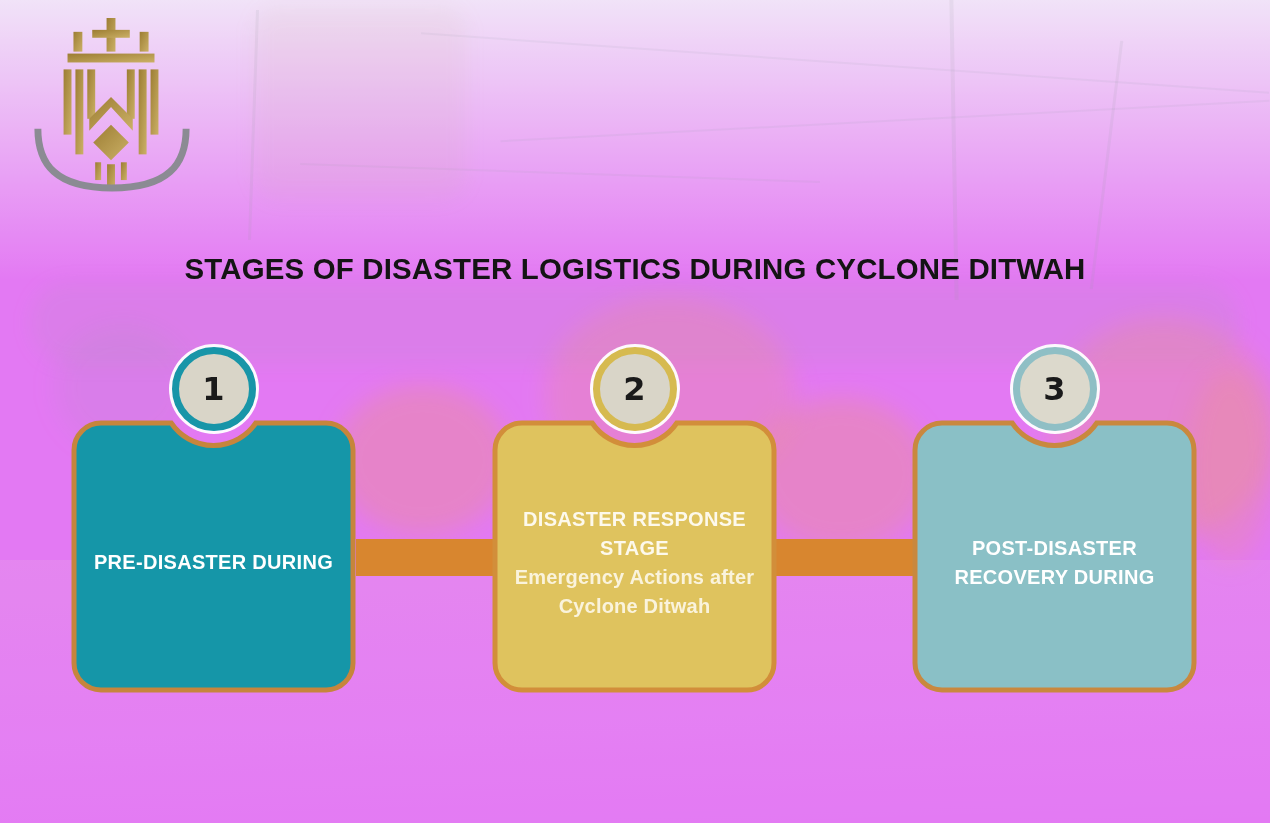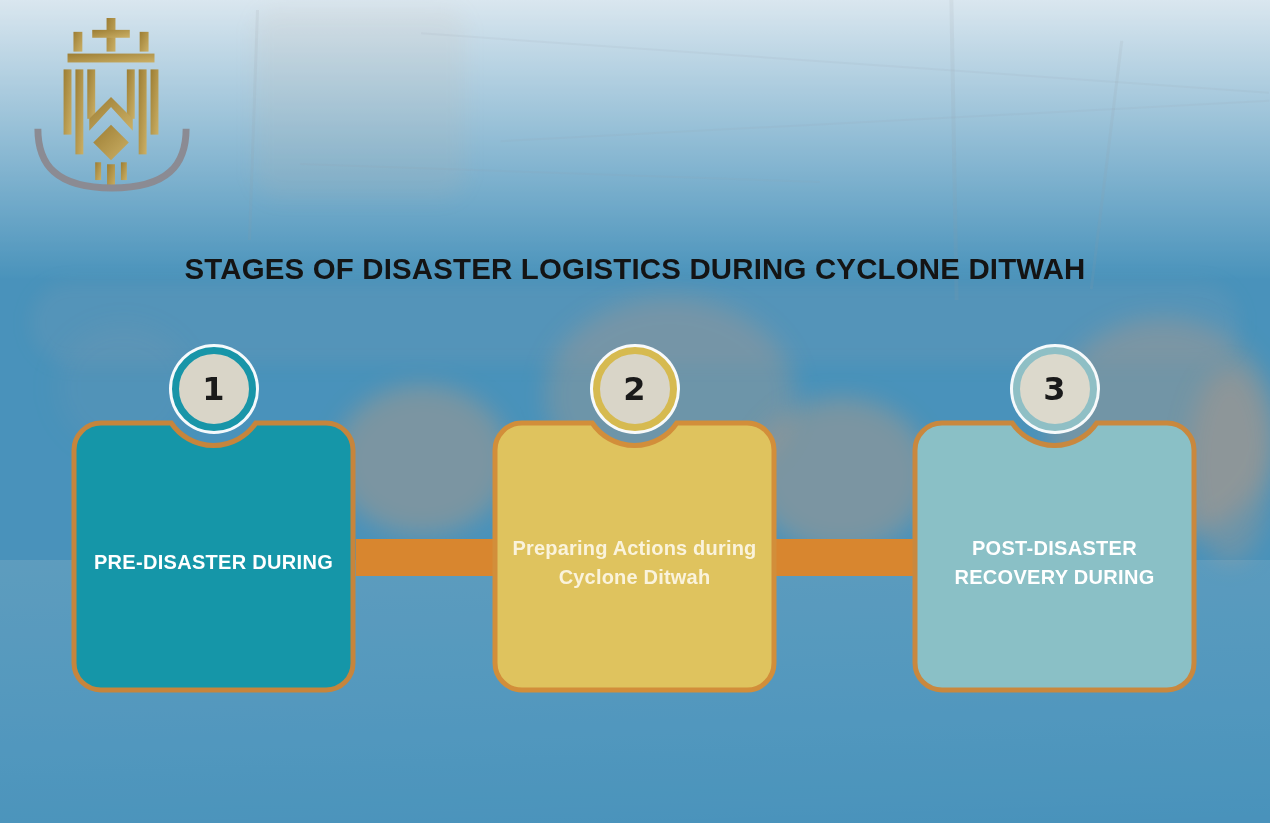--- a/index.html
+++ b/index.html
@@ -1,18 +1,18 @@
 <!DOCTYPE html>
 <html><head>
 <meta charset="utf-8">
 <style>
   html,body{margin:0;padding:0;background:#e9e9e9;}
   .canvas{
     position:relative;width:1270px;height:823px;overflow:hidden;
-    background:#0369a1;
+    background:#d946ef;
     font-family:"Liberation Sans","DejaVu Sans",sans-serif;
   }
   
   .bg{position:absolute;inset:0;z-index:0;}
   .bg *{position:absolute;}
   .sky{top:0;left:0;right:0;height:280px;background:linear-gradient(180deg,#EFF2F6 0%,rgba(250,250,248,0) 100%);opacity:.85;}
   .wire{height:2px;background:rgba(110,120,140,.10);}
   .w1{left:420px;top:62px;width:850px;transform:rotate(4deg);}
   .w2{left:500px;top:120px;width:770px;transform:rotate(-3deg);}
   .w3{left:300px;top:172px;width:520px;transform:rotate(2deg);}
@@ -134,21 +134,22 @@
   </div>
 
   <div class="card card-1" style="--card: #DFC35E; --border: #D28E3A; --ring: #D6BA50; --cfill: #D9D5C8; --hcol: #FDF9EC; --bcol: #FAF3DC;">
     <svg class="shape" viewBox="0 0 285 273">
       <path d="M 30 3 H 100.2 A 51 51 0 0 0 184.8 3 H 255 A 27 27 0 0 1 282 30 V 243 A 27 27 0 0 1 255 270 H 30 A 27 27 0 0 1 3 243 V 30 A 27 27 0 0 1 30 3 Z"></path>
     </svg>
     <div class="badge">
       <span>2</span>
     </div>
     <div class="card-text">
-      <div class="card-sub">Preparing Actions during Cyclone Ditwah</div>
+      <div class="card-heading">DISASTER RESPONSE STAGE</div>
+      <div class="card-sub">Emergency Actions after Cyclone Ditwah</div>
     </div>
   </div>
 
   <div class="card card-2" style="--card: #8AC0C6; --border: #C9883E; --ring: #8FBFC5; --cfill: #DCD9CC; --hcol: #FFFFFF; --bcol: #F4FAFA;">
     <svg class="shape" viewBox="0 0 285 273">
       <path d="M 30 3 H 100.2 A 51 51 0 0 0 184.8 3 H 255 A 27 27 0 0 1 282 30 V 243 A 27 27 0 0 1 255 270 H 30 A 27 27 0 0 1 3 243 V 30 A 27 27 0 0 1 30 3 Z"></path>
     </svg>
     <div class="badge">
       <span>3</span>
     </div>

